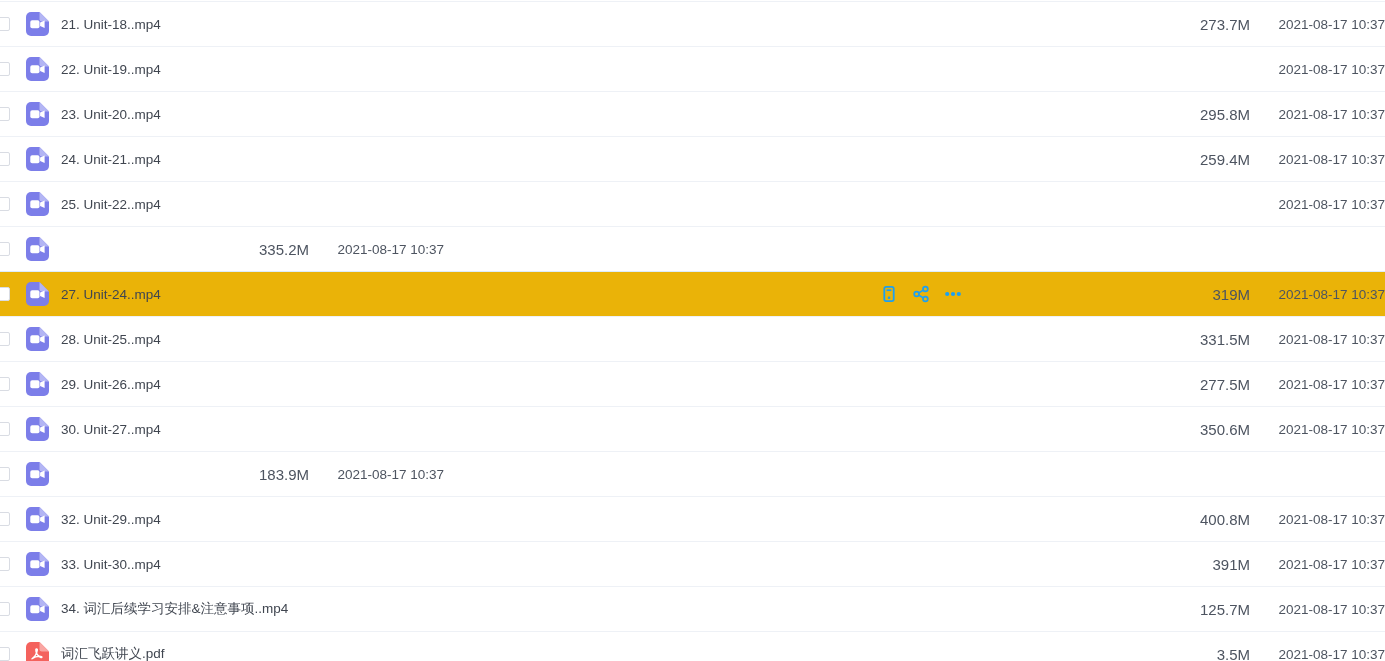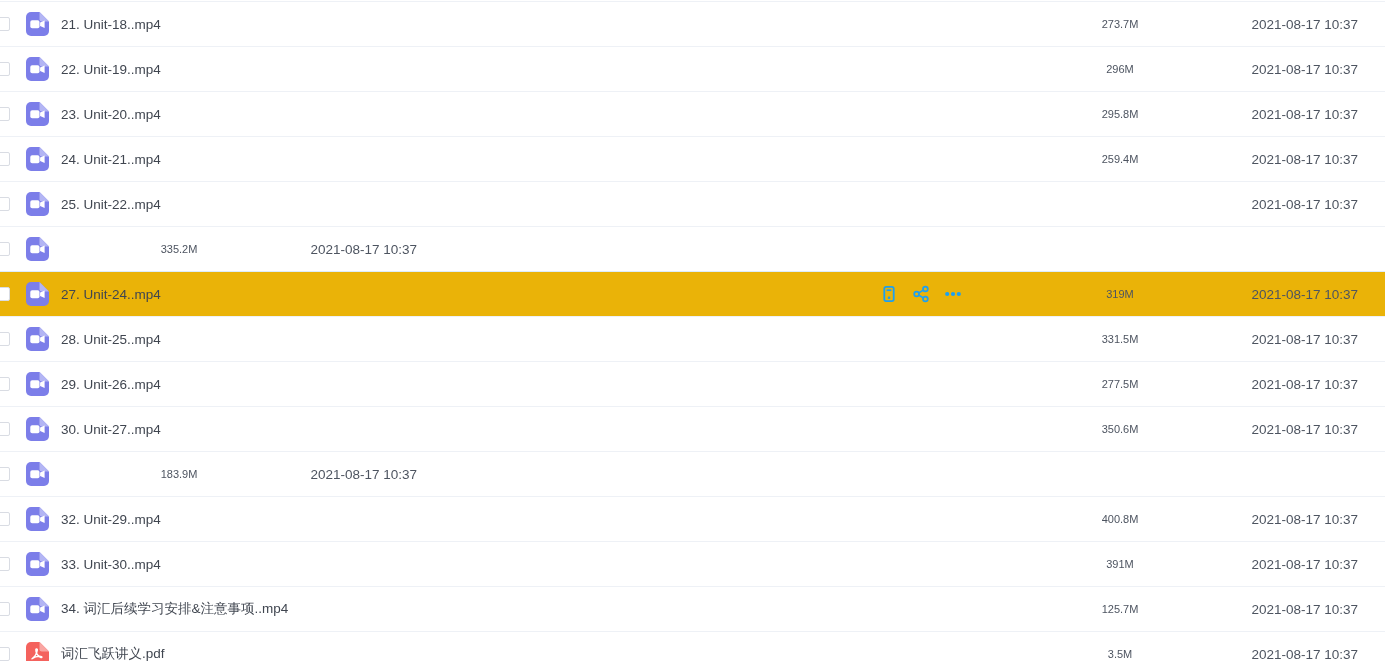--- a/index.html
+++ b/index.html
@@ -67,29 +67,28 @@
     line-height: 0;
   }
   .row-actions .act {
     width: 18px;
     height: 18px;
     cursor: pointer;
   }
   .file-size {
     flex: none;
     width: 260px;
-    font-size: 11px;
+    font-size: 15px;
     color: #4d5460;
-    text-align: center;
+    text-align: right;
     white-space: nowrap;
   }
   .file-date {
     flex: none;
     width: 135px;
-    padding-right: 27px;
     box-sizing: border-box;
     font-size: 13.5px;
     color: #4d5460;
     text-align: right;
     white-space: nowrap;
   }
 </style>
 </head>
 <body>
 
@@ -120,21 +119,20 @@
         <svg width="23" height="24" viewBox="0 0 23 24">
           <path d="M5,0 h8.5 L23,9.5 V19 a5,5 0 0 1 -5,5 H5 a5,5 0 0 1 -5,-5 V5 A5,5 0 0 1 5,0 Z" fill="#7c7ee9"></path>
           <path d="M13.5,0 L23,9.5 H15.7 a2.2,2.2 0 0 1 -2.2,-2.2 Z" fill="#b3b5f4"></path>
           <rect x="4.3" y="8.3" width="9.2" height="7.9" rx="1.8" fill="#ffffff"></rect>
           <path d="M14.1,10.6 L18.6,8.4 V16.1 L14.1,13.9 Z" fill="#ffffff"></path>
         </svg>
       </span>
 
       <span class="file-name">22. Unit-19..mp4</span>
 
-      <span class="file-size">296M</span>
       <span class="file-date">2021-08-17 10:37</span>
     </div>
 
     <div class="row">
       <span class="checkbox"></span>
 
       <span class="file-icon icon-video">
         <svg width="23" height="24" viewBox="0 0 23 24">
           <path d="M5,0 h8.5 L23,9.5 V19 a5,5 0 0 1 -5,5 H5 a5,5 0 0 1 -5,-5 V5 A5,5 0 0 1 5,0 Z" fill="#7c7ee9"></path>
           <path d="M13.5,0 L23,9.5 H15.7 a2.2,2.2 0 0 1 -2.2,-2.2 Z" fill="#b3b5f4"></path>

